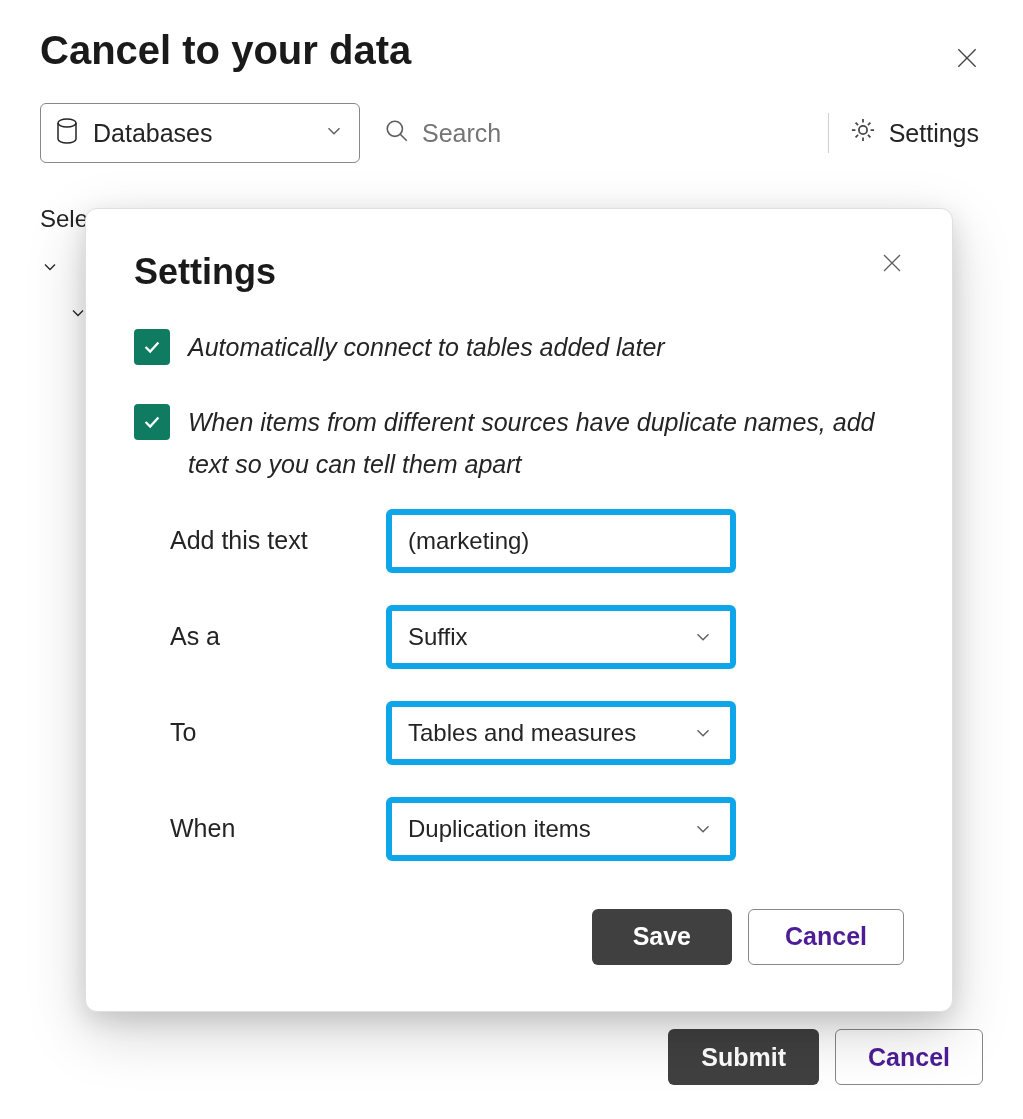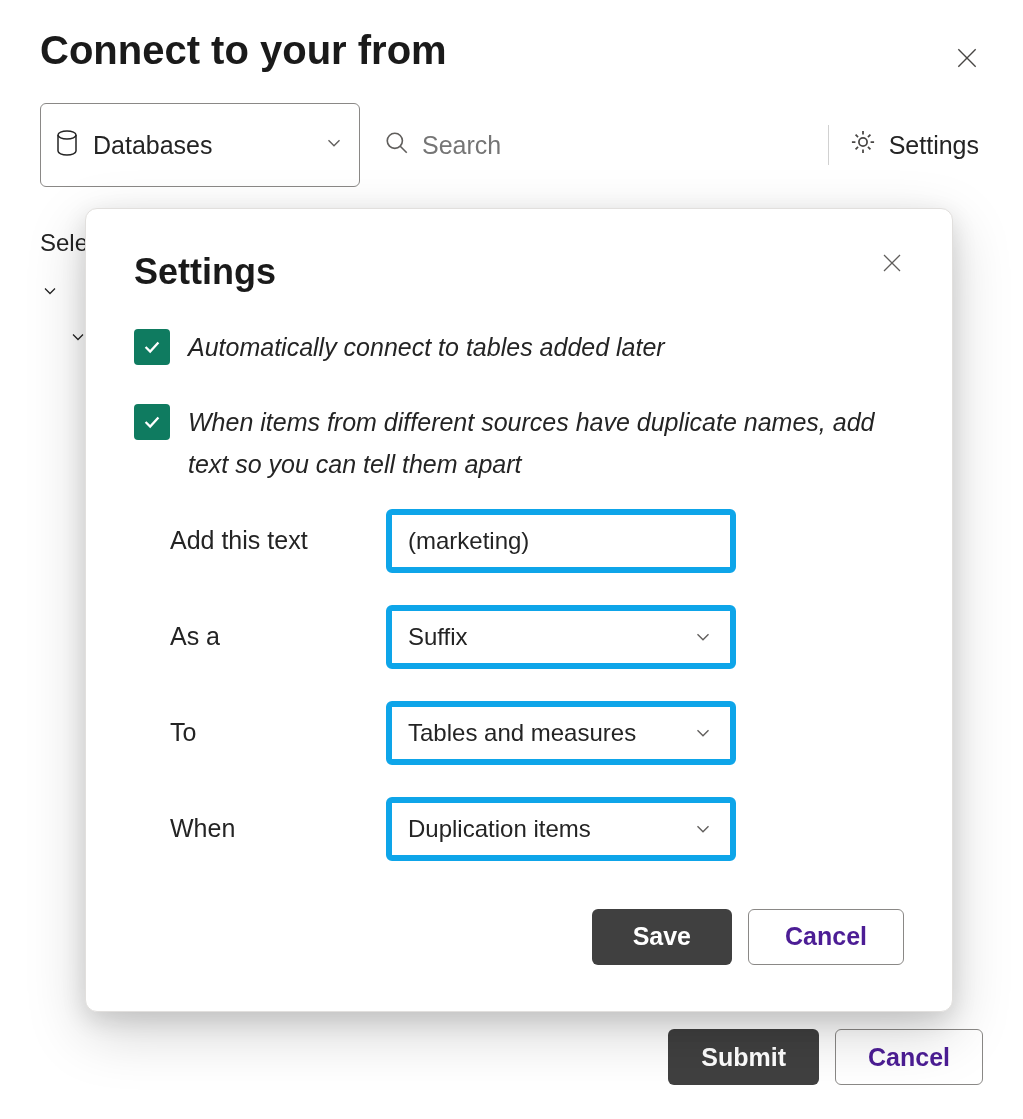--- a/index.html
+++ b/index.html
@@ -38,21 +38,21 @@
       align-items: center;
       padding: 10px 40px 20px;
       gap: 16px;
     }
 
     .dropdown-databases {
       display: flex;
       align-items: center;
       border: 1px solid #8a8886;
       border-radius: 6px;
-      height: 84px;
+      height: 60px;
       width: 320px;
       padding: 0 14px;
       background: #fff;
       cursor: pointer;
       gap: 14px;
     }
     .dropdown-databases .label { font-size: 25px; flex: 1; }
     .dropdown-databases .chev { color: #605e5c; }
 
     .search-wrap {
@@ -200,21 +200,21 @@
       gap: 16px;
       margin-top: 48px;
     }
     .modal-footer .btn { min-width: 124px; }
     .modal-footer .btn-primary { padding: 0 40px; }
     .modal-footer .btn-secondary { padding: 0 36px; }
   </style>
 </head>
 <body>
 
-<h1 class="page-title">Connect to your from</h1>
+<h1 class="page-title">Cancel to your data</h1>
 
 <div class="close-page">
   <svg width="26" height="26" viewBox="0 0 24 24" fill="none" stroke="currentColor" stroke-width="1.25">
       <line x1="4" y1="4" x2="20" y2="20"></line>
       <line x1="20" y1="4" x2="4" y2="20"></line>
     </svg>
 </div>
 
 <div class="toolbar">
   <div class="dropdown-databases">

